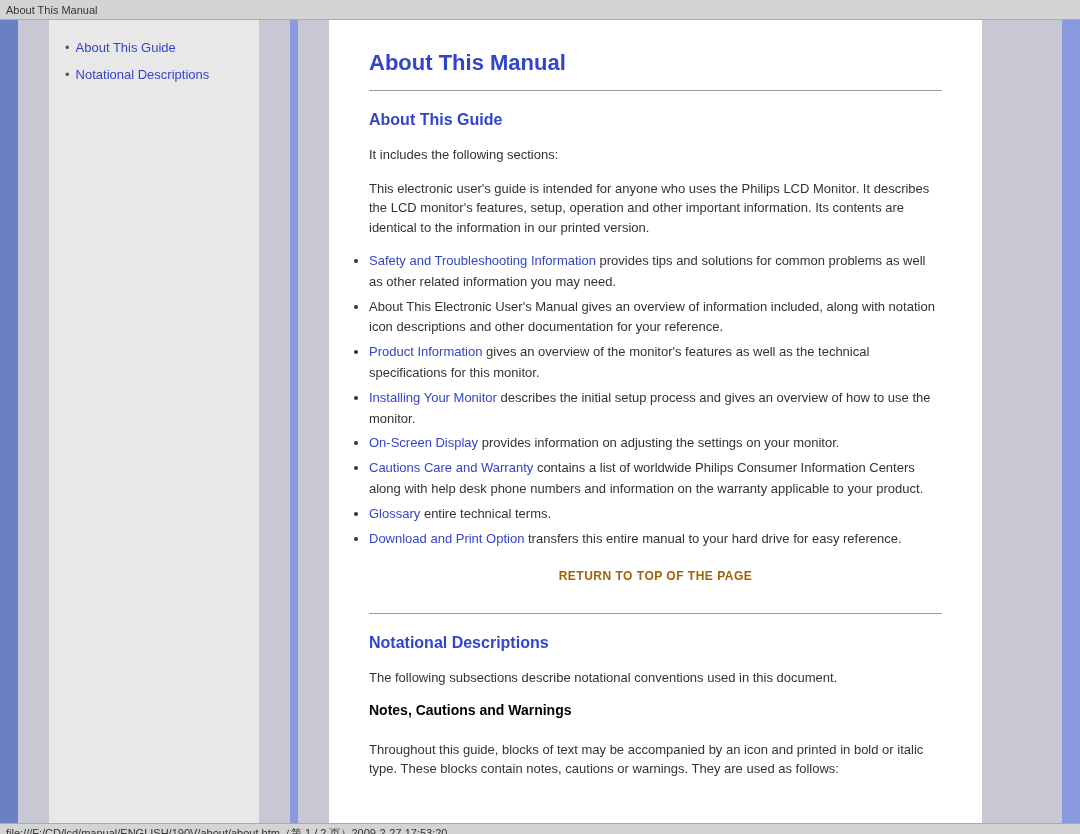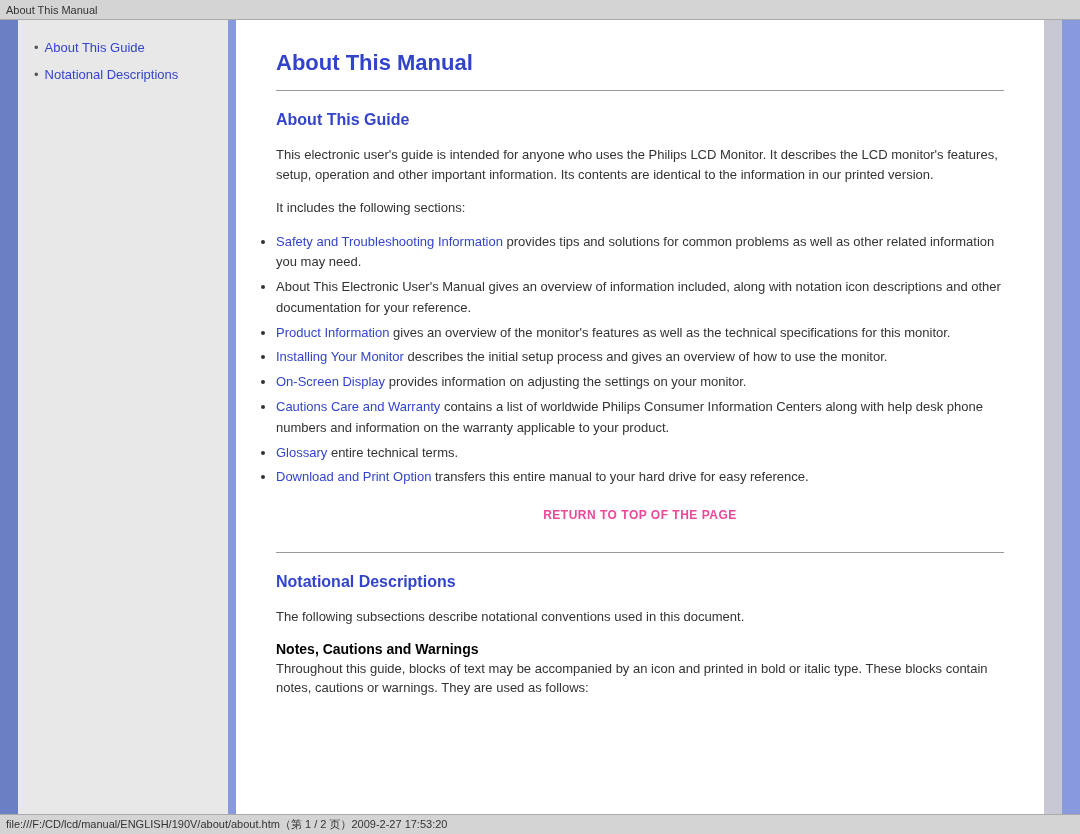--- a/index.html
+++ b/index.html
@@ -25,20 +25,21 @@
       height: 20px;
       display: flex;
       align-items: center;
     }
 
     
     #main-layout {
       display: flex;
       flex: 1;
       position: relative;
+      gap: 31px;
     }
 
     
     #left-strip-1 {
       width: 18px;
       background: #6b7fc4;
       min-height: 100%;
     }
 
     
@@ -107,21 +108,21 @@
       font-size: 16px;
       color: #3344cc;
       font-weight: bold;
       margin-bottom: 16px;
     }
 
     #content h3 {
       font-size: 14px;
       color: #000;
       font-weight: bold;
-      margin-bottom: 2px;
+      margin-bottom: 22px;
     }
 
     #content p {
       font-size: 13px;
       color: #333;
       line-height: 1.5;
       margin-bottom: 14px;
     }
 
     #content ul {
@@ -136,21 +137,21 @@
     }
 
     .link-blue {
       color: #3344cc;
       text-decoration: none;
     }
 
     .return-link {
       display: block;
       text-align: center;
-      color: #ec4899;
+      color: #a16207;
       font-size: 12px;
       font-weight: bold;
       text-transform: uppercase;
       letter-spacing: 0.5px;
       text-decoration: none;
       margin: 20px 0 30px 0;
     }
 
     
     #right-strip-1 {
@@ -202,22 +203,22 @@
   <div id="left-strip-2"></div>
 
   <div id="content">
 
     <h1>About This Manual</h1>
     <hr class="section-divider">
 
     <div id="about-this-guide">
       <h2>About This Guide</h2>
 
+      <p>It includes the following sections:</p>
       <p>This electronic user's guide is intended for anyone who uses the Philips LCD Monitor. It describes the LCD monitor's features, setup, operation and other important information. Its contents are identical to the information in our printed version.</p>
-      <p>It includes the following sections:</p>
 
       <ul>
         <li>
           <a class="link-blue" href="#">Safety and Troubleshooting Information</a><span> provides tips and solutions for common problems as well as other related information you may need.</span>
         </li>
         <li>
           <span>About This Electronic User's Manual gives an overview of information included, along with notation icon descriptions and other documentation for your reference.</span>
         </li>
         <li>
           <a class="link-blue" href="#">Product Information</a><span> gives an overview of the monitor's features as well as the technical specifications for this monitor.</span>

